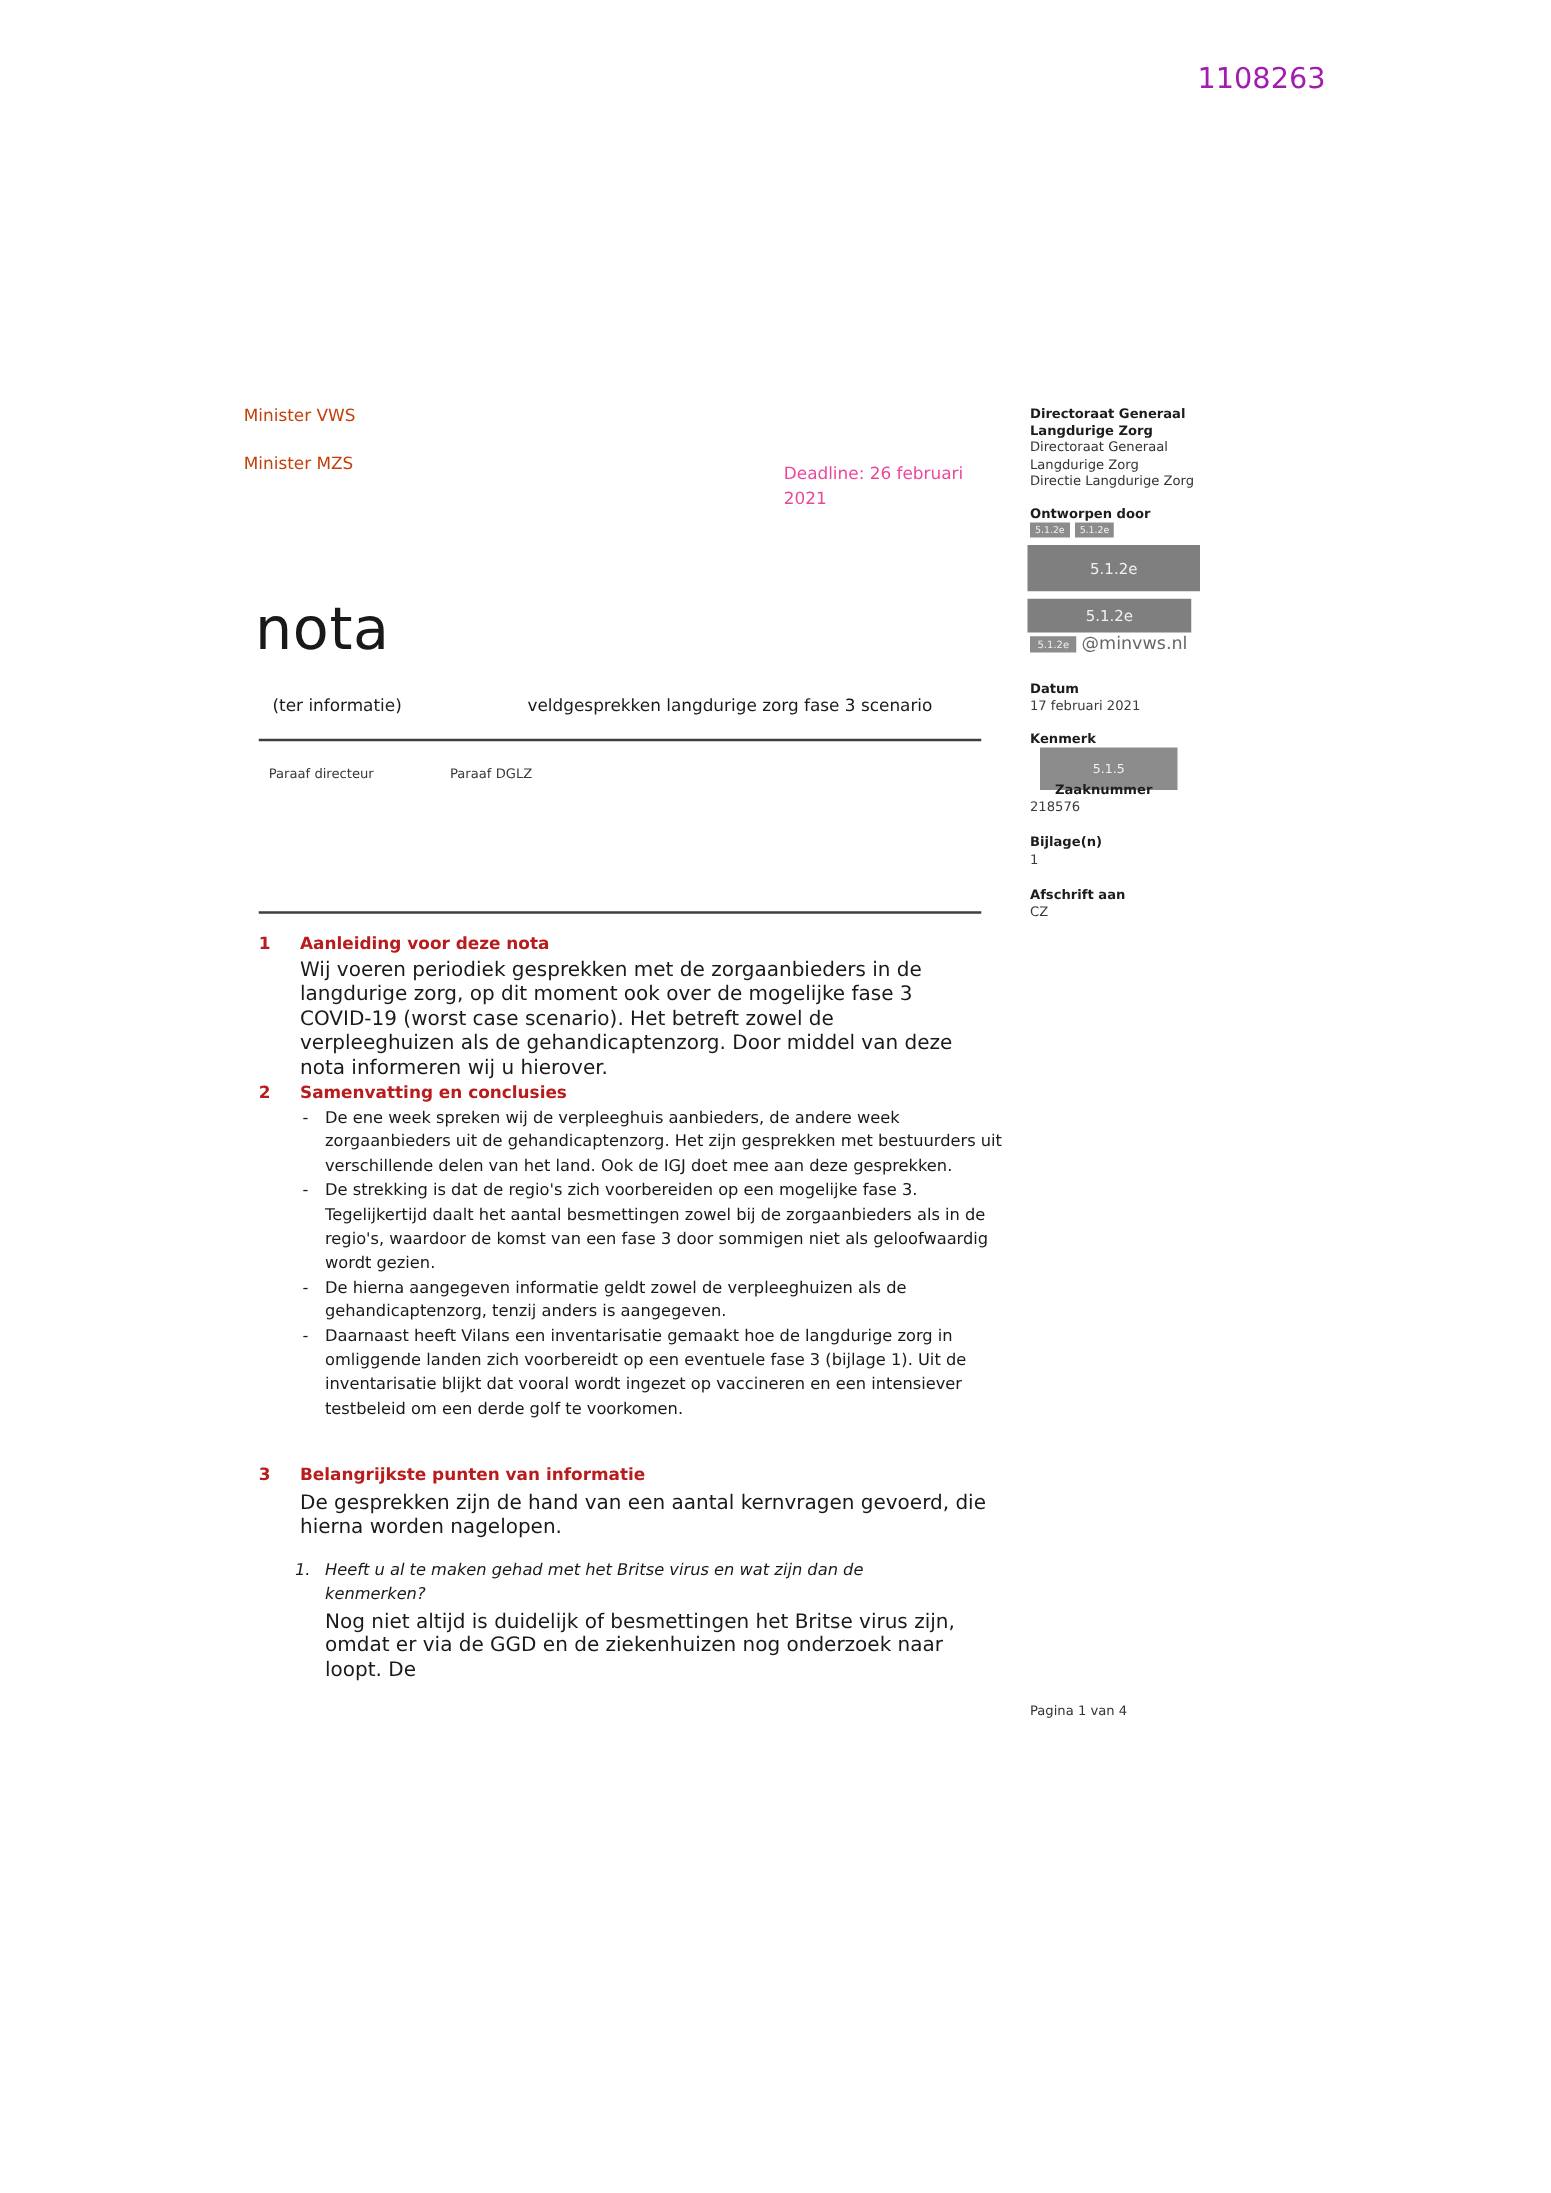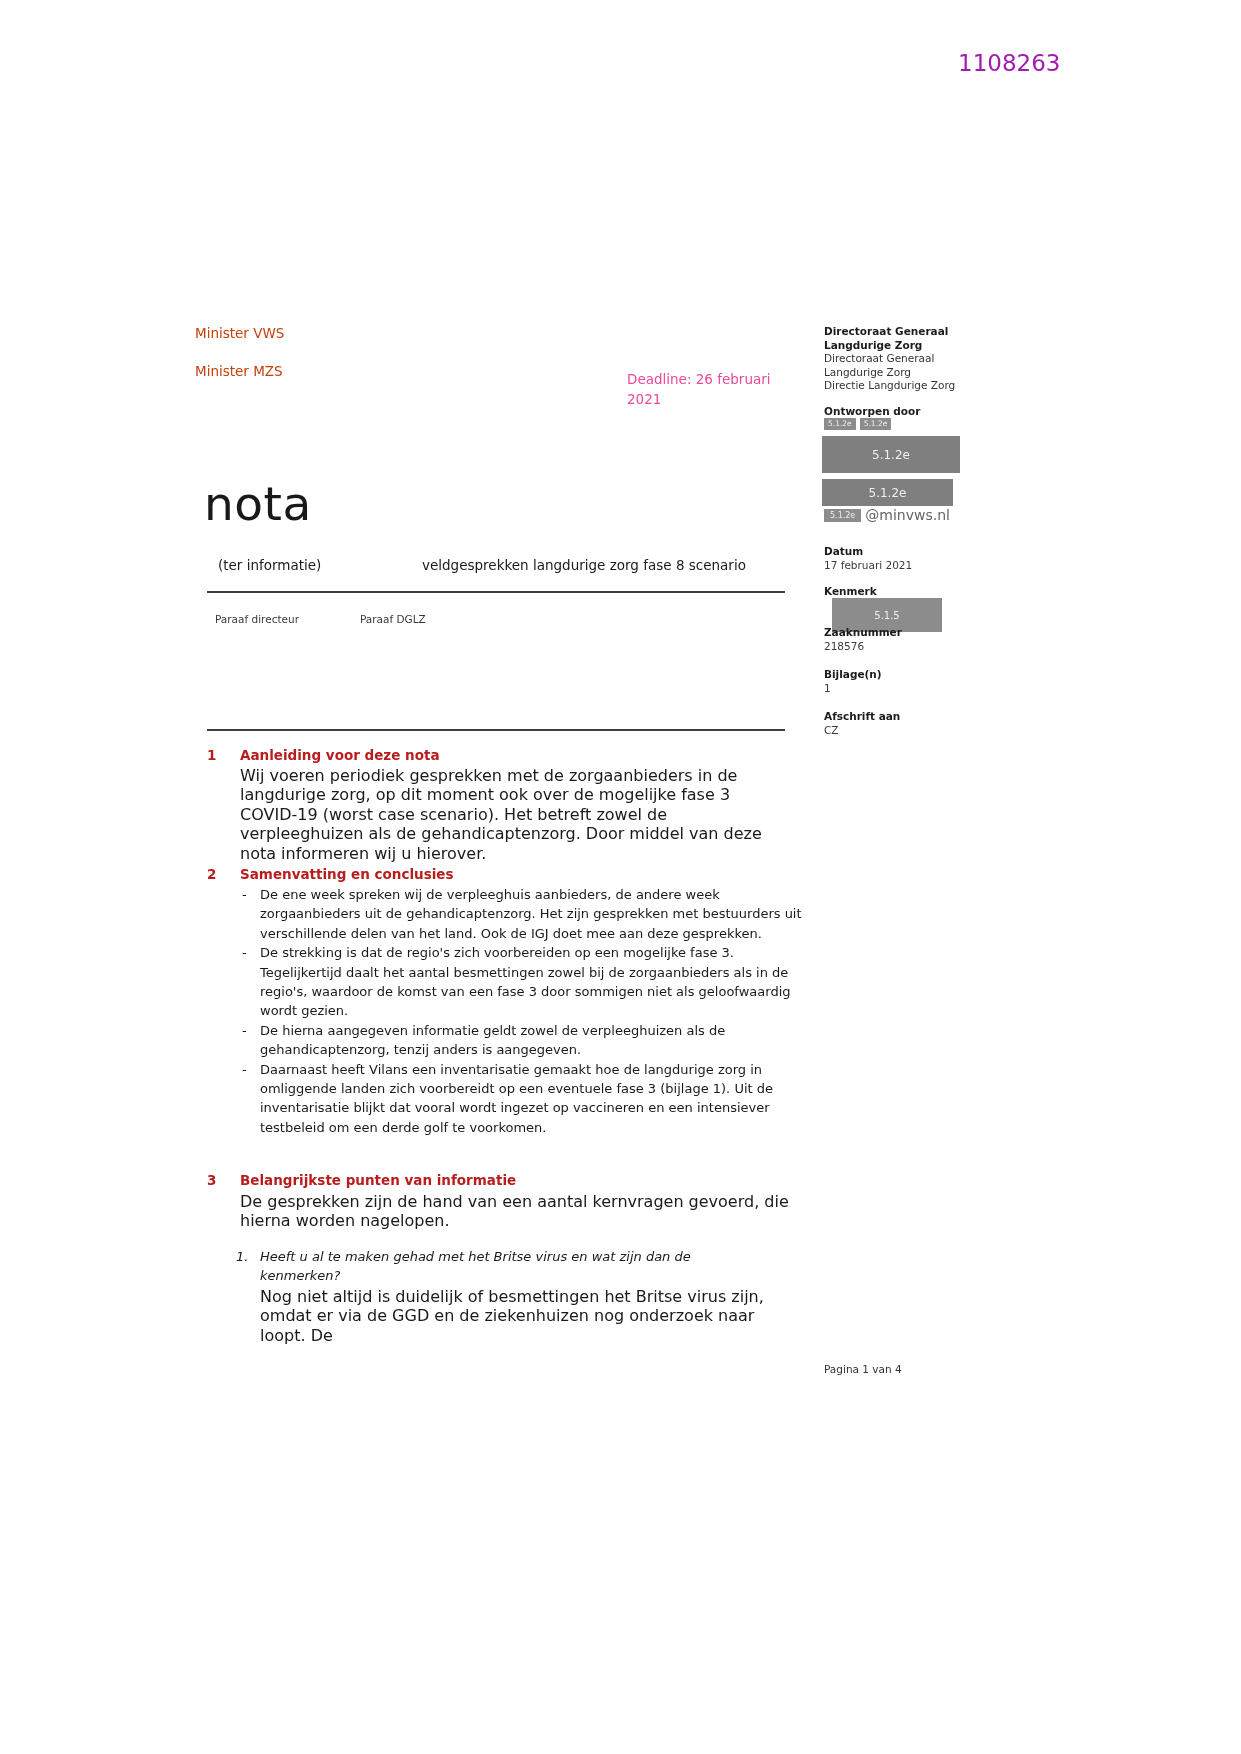--- a/index.html
+++ b/index.html
@@ -58,21 +58,21 @@
   }
   .email-domain { color:#666; font-size:14px;text-align:right; }
 
   .sb-datum-l { top:545px; }     .sb-datum-v { top:559px; }
   .sb-kenmerk-l { top:585px; }
   .redact-kenmerk {
     position:absolute; top:598px; left:8px; width:110px; height:34px;
     background:var(--redaction-bg-small,#8c8c8c); color:var(--redaction-text,#efefef);
     font-size:10px; display:flex; align-items:center; justify-content:center;
   }
-  .sb-zaak-l { top:626px; }      .sb-zaak-v { top:640px; }
+  .sb-zaak-l { top:626px;margin-left:20px; }      .sb-zaak-v { top:640px; }
   .sb-bijlage-l { top:668px; }   .sb-bijlage-v { top:682px; }
   .sb-afschrift-l { top:710px; } .sb-afschrift-v { top:724px; }
 
   
   .nota-title {
     position:absolute; left:204px; top:476px;
     font-size:47px; font-weight:400; color:#191919; letter-spacing:0.5px;
   }
   .subtitle-type    { position:absolute; left:218px; top:557px; font-size:13.5px; }
   .subtitle-subject { position:absolute; left:422px; top:557px; font-size:13.5px; }
@@ -159,21 +159,21 @@
     <div class="sb-label sb-bijlage-l">Bijlage(n)</div>
     <div class="sb-text sb-bijlage-v">1</div>
 
     <div class="sb-label sb-afschrift-l">Afschrift aan</div>
     <div class="sb-text sb-afschrift-v">CZ</div>
   </aside>
 
   <h1 class="nota-title">nota</h1>
 
   <div class="subtitle-type">(ter informatie)</div>
-  <div class="subtitle-subject">veldgesprekken langdurige zorg fase 8 scenario</div>
+  <div class="subtitle-subject">veldgesprekken langdurige zorg fase 3 scenario</div>
 
   <div class="rule rule-1"></div>
 
   <div class="paraaf paraaf-1">Paraaf directeur</div>
   <div class="paraaf paraaf-2">Paraaf DGLZ</div>
 
   <div class="rule rule-2"></div>
 
   <div class="sec-head sec1-head">
     <span class="sec-num">1</span><span class="sec-title">Aanleiding voor deze nota</span>

